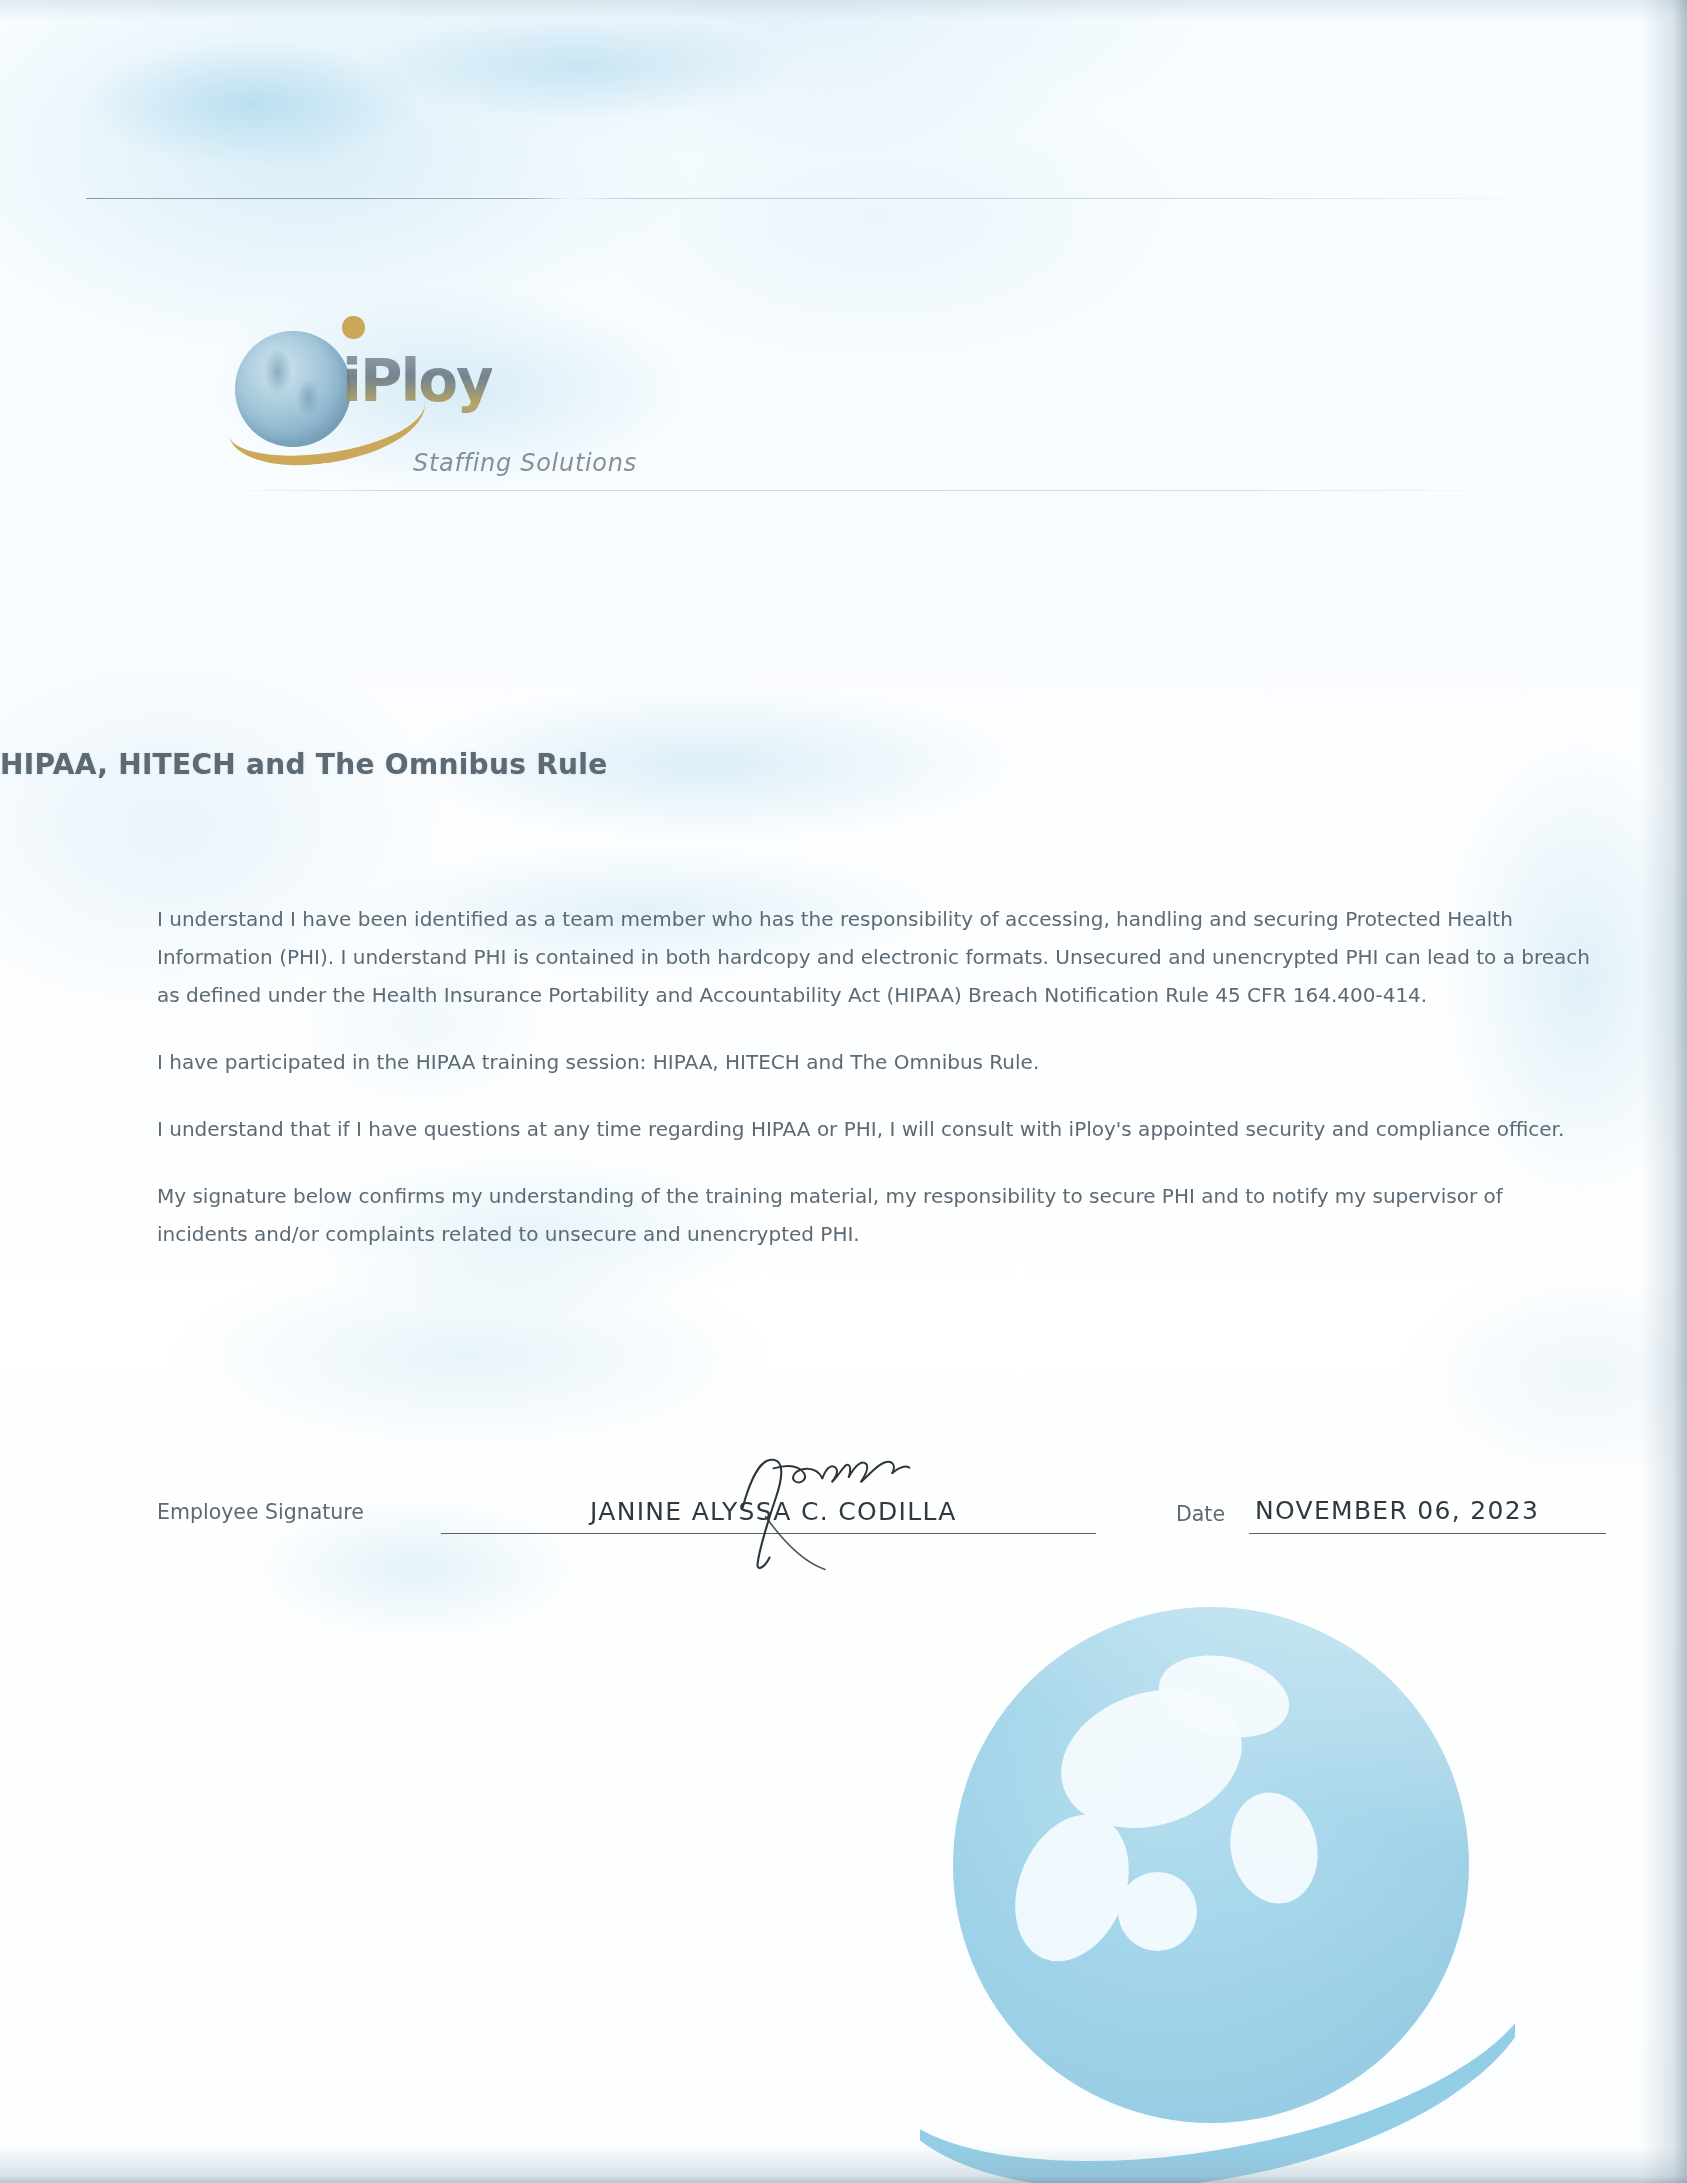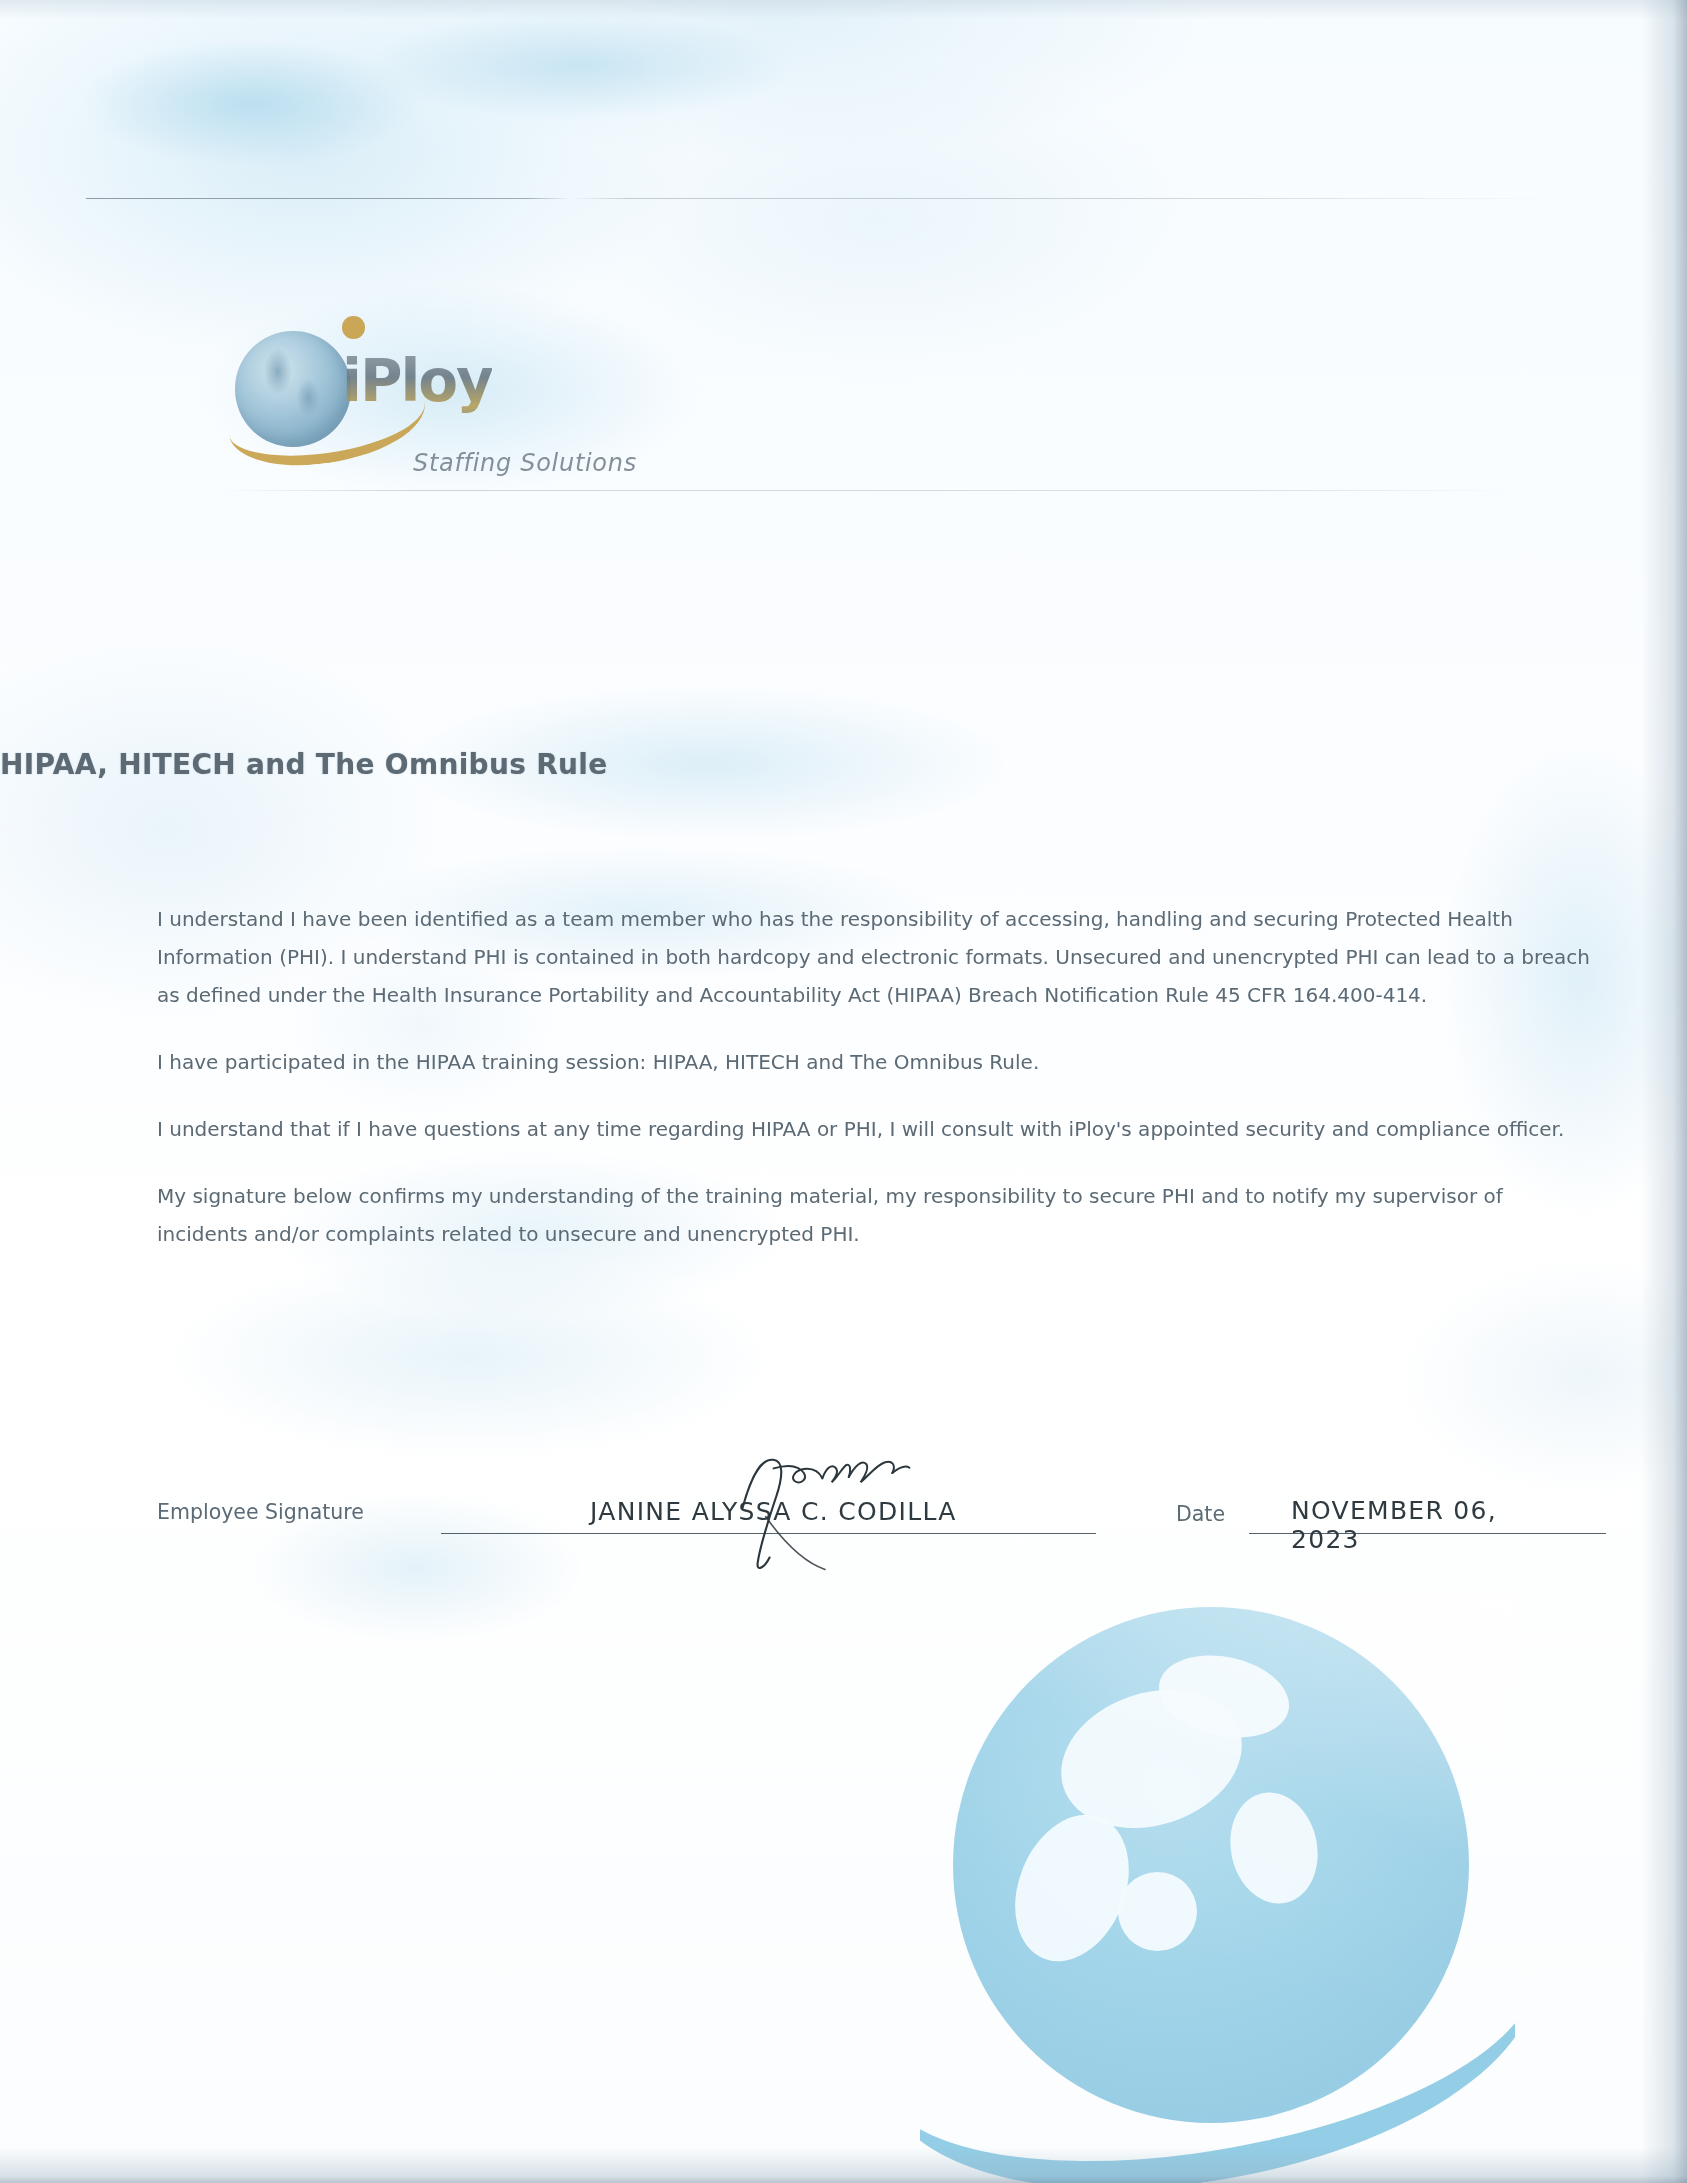--- a/index.html
+++ b/index.html
@@ -236,21 +236,20 @@
     background: #55616b;
   }
   .date-hand {
     position: absolute;
     left: 1098px;
     top: 10.6px;
     font-family: "DejaVu Sans", sans-serif;
     font-size: 25px;
     letter-spacing: 1.3px;
     color: #2e3940;
-    margin-left: 36px;
   }
 
   
   .watermark {
     position: absolute;
     left: 920px;
     top: 1594px;
     width: 595px;
     height: 595px;
     overflow: hidden;

